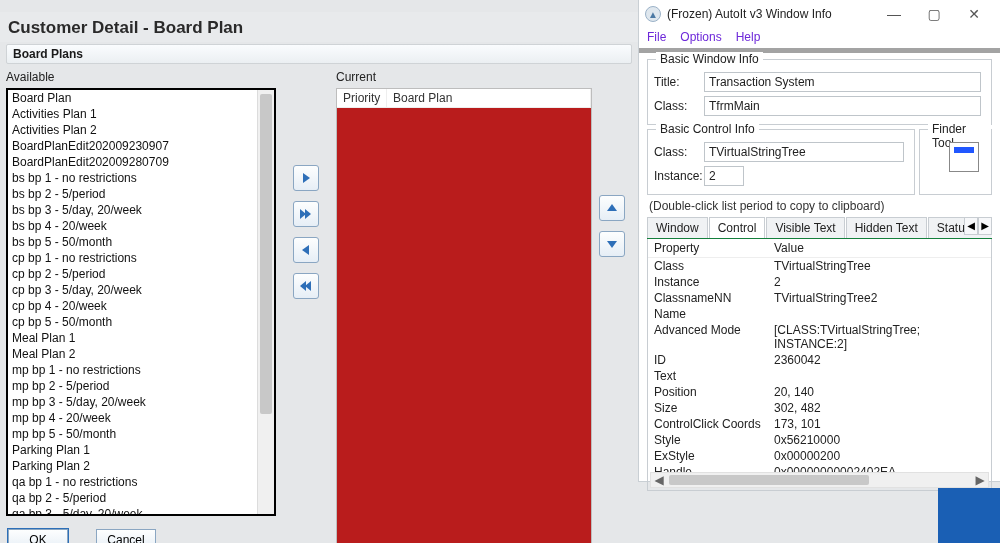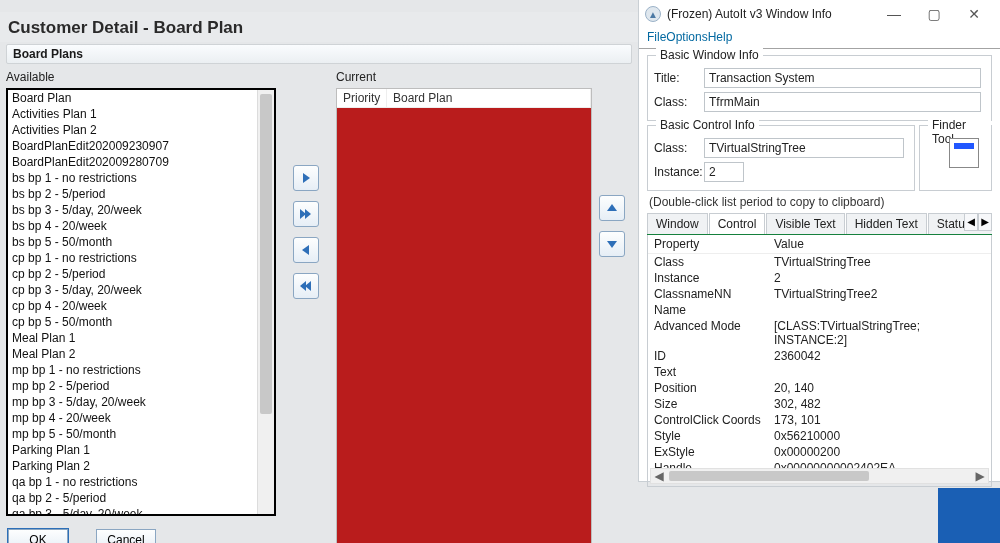--- a/index.html
+++ b/index.html
@@ -162,23 +162,24 @@
   width: 16px; height: 16px; border-radius:50%;
   background: #dfe7ee; border:1px solid #9bb2c8;
   display:flex; align-items:center; justify-content:center;
   margin-right: 6px; color:#4c79a4; font-size:10px;
 }
 #autoit-title .cap { font-size: 12px; color: #222; }
 #autoit-title .spacer { flex: 1; }
 .sysbtn { width: 40px; height: 28px; display:flex; align-items:center; justify-content:center; color:#555; cursor:pointer; font-size:14px;}
 #autoit-menu {
   display: flex;
+  gap: 14px;
   padding: 2px 8px 4px 8px;
-  color: #0369a1;
-  border-bottom: 1px solid #a3a3a3;
+  color: #6d28d9;
+  border-bottom: 5px solid #a3a3a3;
 }
 .group-box {
   border: 1px solid #c8cdd2;
   margin: 6px 8px 2px 8px;
   padding: 10px 6px 6px 6px;
   position: relative;
 }
 .group-box .legend {
   position: absolute;
   top: -8px;

